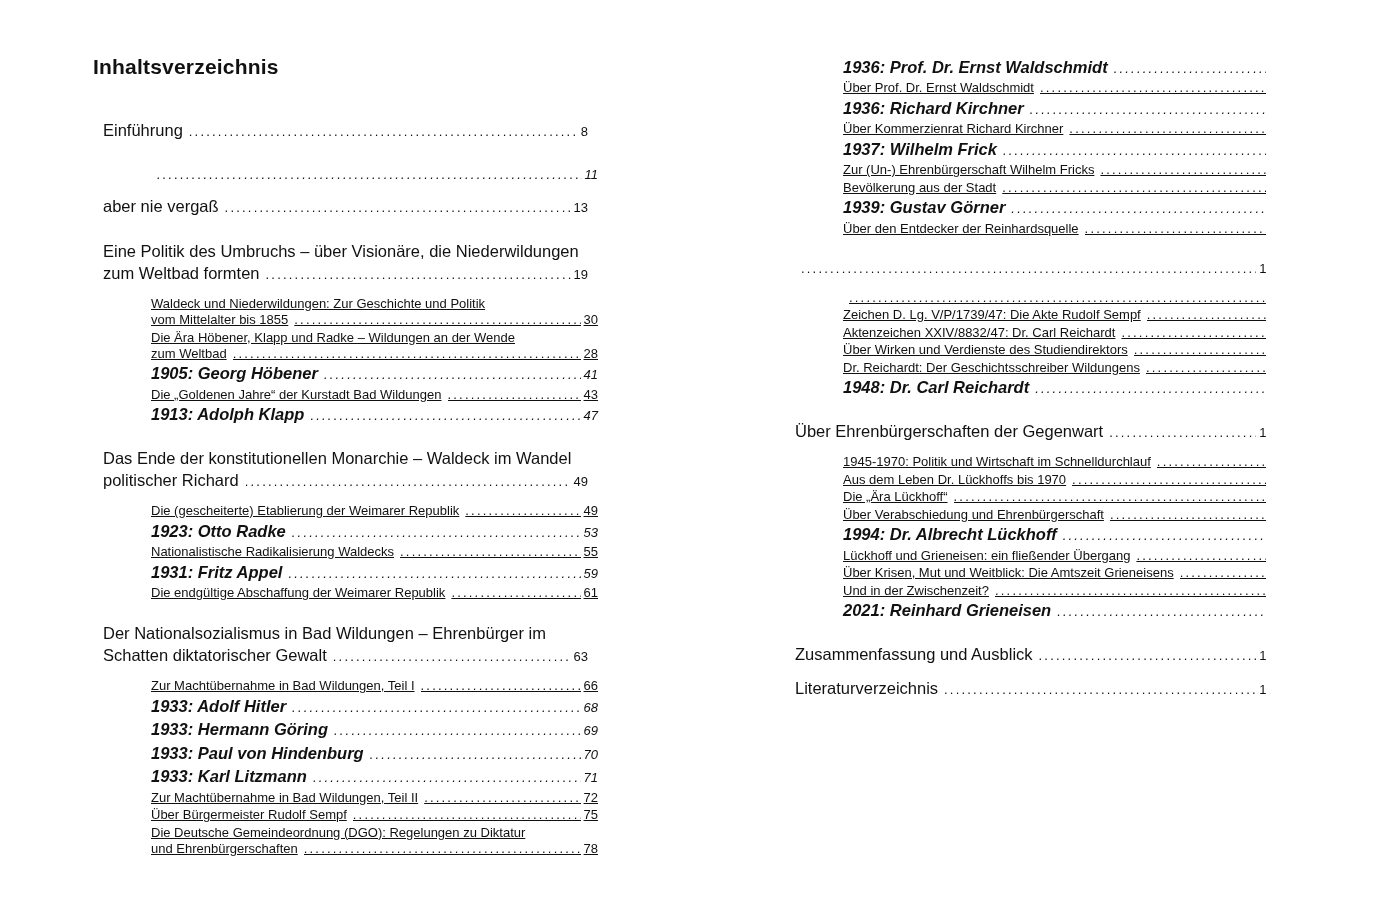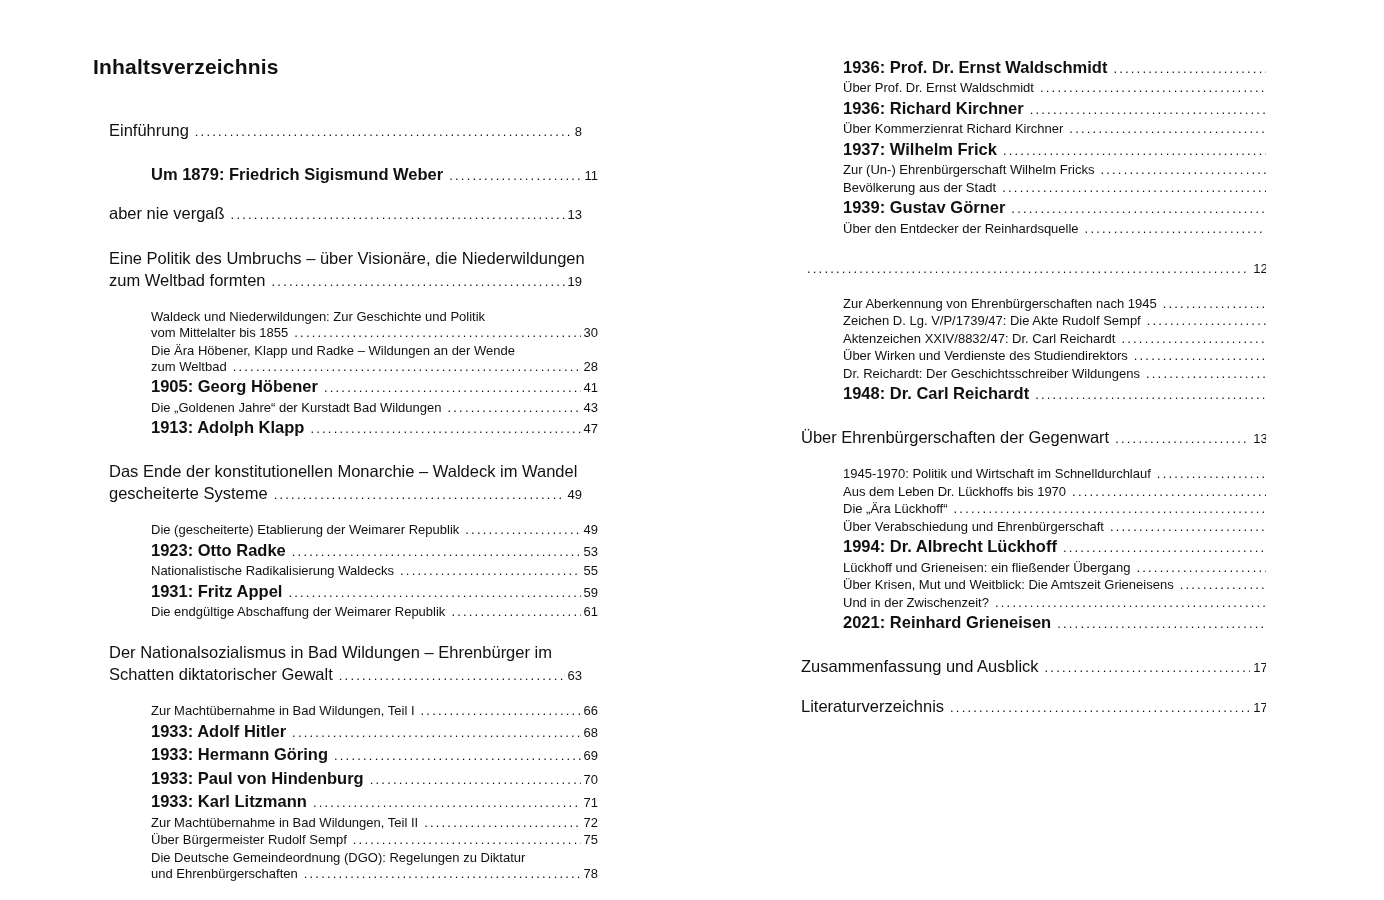--- a/index.html
+++ b/index.html
@@ -26,38 +26,40 @@
   .toc-title {
     font-size: 21px;
     font-weight: bold;
     margin: 0 0 40px 0;
     letter-spacing: 0.2px;
   }
 
   .toc-group { margin-bottom: 21px; }
   .toc-group:last-child { margin-bottom: 0; }
 
-  .toc-entry { margin: 16px; }
+  .toc-entry { margin: 10px; }
 
   .style-plain {
     font-size: 16.5px;
     line-height: 22px;
     font-weight: normal;
   }
   .style-bold {
     font-size: 16.5px;
     line-height: 21px;
     font-weight: bold;
     margin: 1.5px 0;
+    font-style: italic;
   }
   .style-small {
     font-size: 13px;
     line-height: 16px;
     font-weight: normal;
     margin: 1.5px 0;
+    text-decoration: underline;
   }
   .indent-1 { padding-left: 58px; }
 
   .toc-line .label { white-space: nowrap; }
   .toc-line.with-leader {
     display: flex;
     align-items: baseline;
   }
   .toc-line.with-leader .label {
     flex: 0 0 auto;
@@ -93,21 +95,20 @@
             <div class="toc-line with-leader">
               <span class="label">Einführung</span>
               <span class="leader">............................................................................................................................................................................................................................</span>
               <span class="pagenum">8</span>
             </div>
           </div>
         </div>
         <div class="toc-group">
           <div class="toc-entry style-bold indent-1">
             <div class="toc-line with-leader">
-              <span class="label">Um 1879: Friedrich Sigismund Weber</span>
               <span class="leader">............................................................................................................................................................................................................................</span>
               <span class="pagenum">11</span>
             </div>
           </div>
           <div class="toc-entry style-plain indent-0">
             <div class="toc-line with-leader">
               <span class="label">aber nie vergaß</span>
               <span class="leader">............................................................................................................................................................................................................................</span>
               <span class="pagenum">13</span>
             </div>
@@ -157,21 +158,21 @@
               <span class="label">1913: Adolph Klapp</span>
               <span class="leader">............................................................................................................................................................................................................................</span>
               <span class="pagenum">47</span>
             </div>
           </div>
         </div>
         <div class="toc-group">
           <div class="toc-entry style-plain indent-0">
             <div class="toc-line"><span class="label">Das Ende der konstitutionellen Monarchie – Waldeck im Wandel</span></div>
             <div class="toc-line with-leader">
-              <span class="label">gescheiterte Systeme</span>
+              <span class="label">politischer Richard</span>
               <span class="leader">............................................................................................................................................................................................................................</span>
               <span class="pagenum">49</span>
             </div>
           </div>
           <div class="toc-entry style-small indent-1">
             <div class="toc-line with-leader">
               <span class="label">Die (gescheiterte) Etablierung der Weimarer Republik</span>
               <span class="leader">............................................................................................................................................................................................................................</span>
               <span class="pagenum">49</span>
             </div>
@@ -343,21 +344,20 @@
         </div>
         <div class="toc-group">
           <div class="toc-entry style-plain indent-0">
             <div class="toc-line with-leader">
               <span class="leader">............................................................................................................................................................................................................................</span>
               <span class="pagenum">120</span>
             </div>
           </div>
           <div class="toc-entry style-small indent-1">
             <div class="toc-line with-leader">
-              <span class="label">Zur Aberkennung von Ehrenbürgerschaften nach 1945</span>
               <span class="leader">............................................................................................................................................................................................................................</span>
               <span class="pagenum">124</span>
             </div>
           </div>
           <div class="toc-entry style-small indent-1">
             <div class="toc-line with-leader">
               <span class="label">Zeichen D. Lg. V/P/1739/47: Die Akte Rudolf Sempf</span>
               <span class="leader">............................................................................................................................................................................................................................</span>
               <span class="pagenum">126</span>
             </div>

